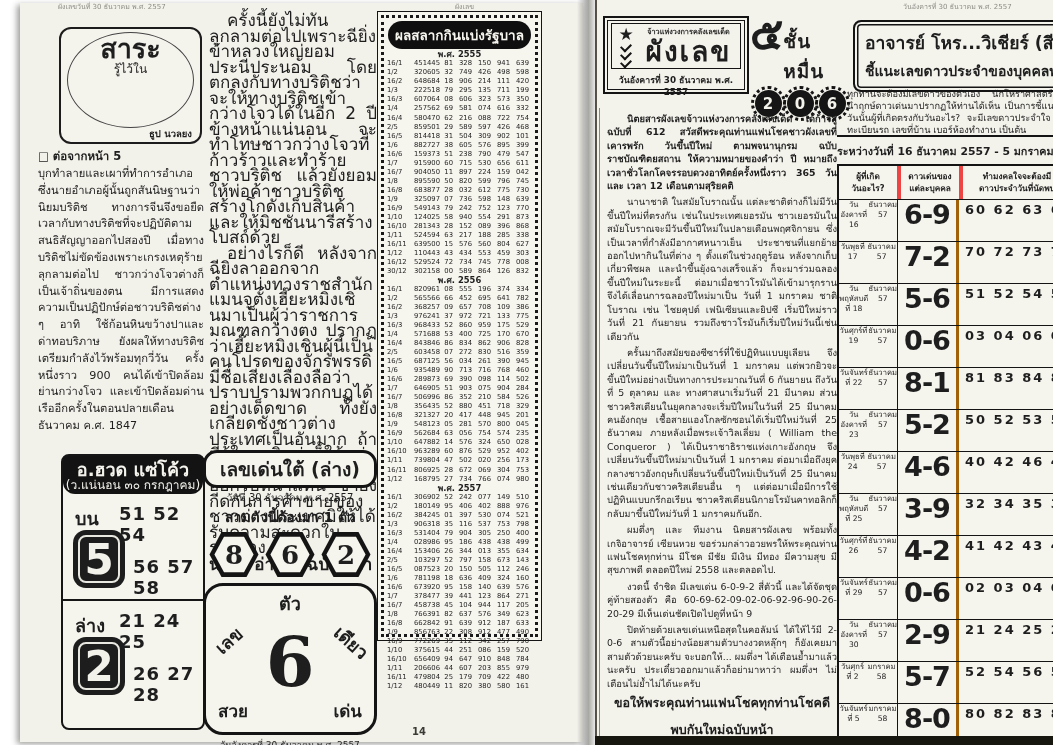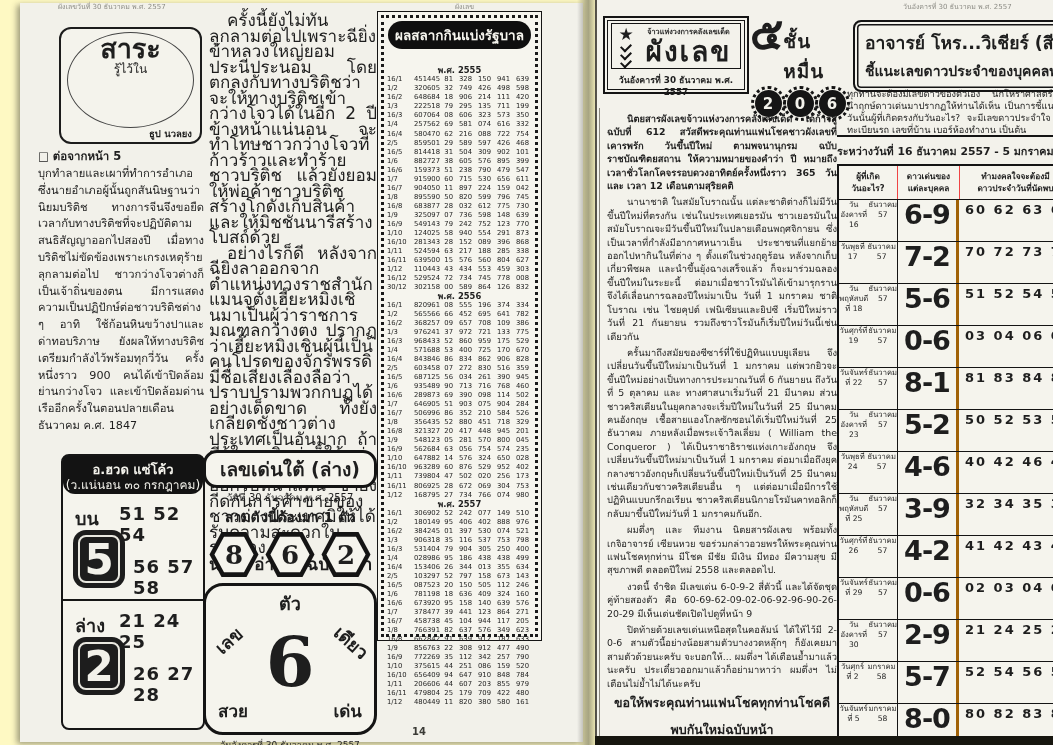--- a/index.html
+++ b/index.html
@@ -1,16 +1,16 @@
 <!DOCTYPE html>
 <html><head>
 <meta charset="utf-8">
 <style>
   html,body{margin:0;padding:0;background:#9b9e97;}
-  .scan{position:relative;width:1053px;height:745px;background:#fef9c3;overflow:hidden;
+  .scan{position:relative;width:1053px;height:745px;background:#ffffff;overflow:hidden;
         font-family:"DejaVu Sans","Liberation Sans",sans-serif;color:#1e1e1e;}
   
   .page-l{position:absolute;left:20px;top:3px;width:563px;height:739px;background:#f2f1ea;
           box-shadow:-3px 2px 6px rgba(40,40,35,.45);}
   .page-r{position:absolute;left:595px;top:0;width:470px;height:737px;background:#f3f2eb;
           border-left:2px solid #56534b;}
   .gutter{position:absolute;left:577px;top:0;width:19px;height:745px;
           background:linear-gradient(90deg,rgba(0,0,0,0),rgba(0,0,0,.28) 45%,rgba(60,60,50,.45) 60%,rgba(0,0,0,.05));z-index:4;}
   .bottom-strip{position:absolute;left:595px;top:736px;width:458px;height:9px;background:#17160f;z-index:5;}
   .runhead{position:absolute;top:1px;font-size:7px;color:#8d8d86;z-index:6;white-space:nowrap;}
@@ -21,21 +21,21 @@
   .sara-oval{position:absolute;inset:3px 6px 14px 6px;border:1.5px solid #444;border-radius:50%;text-align:center;overflow:hidden;}
   .sara1{font-size:27px;font-weight:bold;line-height:28px;margin-top:2px;}
   .sara2{font-size:12px;line-height:13px;}
   .sara3{font-size:28px;font-weight:bold;line-height:30px;color:#f4f3ec;-webkit-text-stroke:1.6px #161616;letter-spacing:2px;}
   .sara-by{position:absolute;right:8px;bottom:1px;font-size:9.5px;font-weight:bold;}
   .continued{position:absolute;left:18px;top:144px;width:165px;font-size:11.5px;font-weight:bold;}
   .col1-text{position:absolute;left:18px;top:163px;width:166px;font-size:11.2px;line-height:16.8px;text-align:justify;}
   
   .huad{position:absolute;left:41px;top:451px;width:144px;height:276px;border:2px solid #161616;border-radius:8px;background:#f5f4ed;box-sizing:border-box;}
   .huad-head{background:#131313;color:#f4f3ec;text-align:center;border-radius:4px 4px 12px 12px;padding:3px 2px 4px;}
-  .huad-title{font-size:13px;font-weight:bold;line-height:21px;}
+  .huad-title{font-size:18px;font-weight:bold;line-height:21px;}
   .huad-sub{font-size:12px;line-height:10px;}
   .hsec{position:relative;height:105px;}
   .hsec+.hsec{border-top:2px solid #161616;}
   .hlabel{position:absolute;left:12px;top:10px;font-size:18px;font-weight:bold;}
   .hnums1{position:absolute;left:56px;top:9px;font-size:18px;font-weight:bold;letter-spacing:1px;}
   .hnums2{position:absolute;left:70px;top:62px;font-size:18px;font-weight:bold;letter-spacing:1px;}
   .bigd{position:absolute;left:10px;top:36px;width:52px;height:58px;background:#1d1d1d;border-radius:13px;
         color:#f2f1ea;font-size:42px;font-weight:bold;display:flex;align-items:center;justify-content:center;
         outline:2px solid #e9e8e0;outline-offset:-7px;}
   
@@ -57,21 +57,21 @@
   .arc2{position:absolute;left:50%;top:3px;transform:translateX(-50%);font-size:18px;font-weight:bold;}
   .arc3{position:absolute;right:4px;top:42px;transform:rotate(42deg);font-size:18px;font-weight:bold;}
   .big6{position:absolute;left:50%;top:26px;transform:translateX(-50%);font-size:70px;font-weight:bold;font-family:"DejaVu Serif",serif;line-height:100px;}
   .wleft{position:absolute;left:12px;bottom:8px;font-size:17px;font-weight:bold;}
   .wright{position:absolute;right:12px;bottom:8px;font-size:17px;font-weight:bold;}
   .den-foot{text-align:center;font-size:9px;margin-top:3px;}
   
   .results{position:absolute;left:357px;top:8px;width:165px;height:630px;border:1.5px solid #141414;background:#f6f5ee;box-sizing:border-box;}
   .dotring{position:absolute;inset:3px;border:3px dotted #1a1a1a;pointer-events:none;}
   .res-title{background:#0f0f0f;color:#f6f5ee;border-radius:14px;margin:9px 10px 1px;text-align:center;font-weight:bold;font-size:13.5px;padding:3px 0;position:relative;}
-  .res-body{padding:16px 9px;position:relative;}
+  .res-body{padding:0 9px;position:relative;}
   .yr{text-align:center;font-weight:bold;font-size:8.4px;line-height:9.4px;}
   .rrow{display:grid;grid-template-columns:19px 34px 13px 19px 19px 19px 19px;line-height:9.02px;font-size:6.8px;}
   .rrow span{text-align:right;}
   .rrow .c0{text-align:left;}
   
   .logo-frame{position:absolute;left:6px;top:16px;width:146px;height:78px;border:2px solid #141414;box-sizing:border-box;padding:2px;}
   .logo-frame .inframe{border:1px solid #141414;height:100%;box-sizing:border-box;padding:2px 3px;}
   .logo-inner{border:1.5px solid #141414;height:46px;display:flex;align-items:center;gap:3px;padding:0 3px;box-sizing:border-box;}
   .star-col{display:flex;flex-direction:column;align-items:center;width:22px;}
   .star-glyph{font-size:17px;line-height:16px;}
@@ -91,21 +91,21 @@
             box-shadow:0 0 0 2px #f3f2eb inset,0 0 0 3.5px #141414 inset;background:#f4f3ec;box-sizing:border-box;}
   .hl1{font-size:17.5px;font-weight:bold;white-space:nowrap;padding:2px 3px 0;}
   .hl2{font-size:14px;font-weight:bold;white-space:nowrap;padding:3px 3px 2px;}
   .intro{position:absolute;left:250px;top:88px;width:226px;font-size:9.2px;line-height:11.9px;text-align:justify;}
   .range{position:absolute;left:240px;top:135px;width:236px;border-top:2px solid #141414;text-align:center;
          font-weight:bold;font-size:10.8px;padding:6px 0 5px;white-space:nowrap;box-sizing:border-box;}
   
   .star-table{position:absolute;left:240px;top:164px;width:236px;border:2px solid #141414;border-bottom:4px double #141414;background:#f5f4ed;box-sizing:border-box;}
   .shead{display:grid;grid-template-columns:58px 62px 1fr;}
   .hc{padding:5px 1px;font-size:8.3px;font-weight:bold;line-height:11.5px;text-align:center;}
-  .hc+.hc{border-left:1px solid #ef4444;font-family:Liberation Mono, monospace;}
+  .hc+.hc{border-left:4px solid #ef4444;font-family:Liberation Mono, monospace;}
   .srow{display:grid;grid-template-columns:58px 62px 1fr;border-top:1px solid #141414;height:41px;}
   .scell{display:flex;flex-direction:row;justify-content:center;box-sizing:border-box;}
   .s1{font-size:7.6px;text-align:center;line-height:9.8px;}
   .s2c{border-left:1px solid #141414;border-right:3px solid #a16207;align-items:flex-start;}
   .s2{font-size:27px;font-weight:bold;line-height:30px;letter-spacing:-1px;}
   .s3{font-size:13px;font-weight:bold;padding-left:6px;line-height:19px;white-space:nowrap;letter-spacing:2px;}
   
   .edit-wrap{position:absolute;left:10px;top:112px;width:230px;}
   .epar{margin:0 0 3px;font-size:9.4px;line-height:13.4px;text-align:justify;text-indent:20px;}
   .epar.bold{font-weight:bold;}

